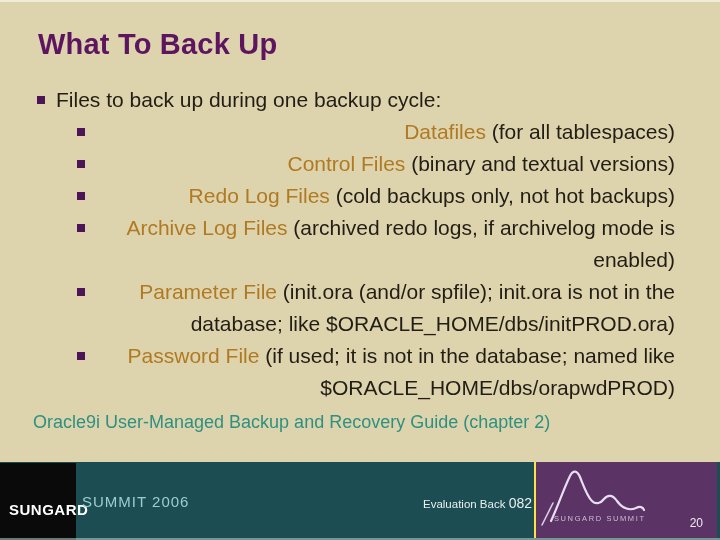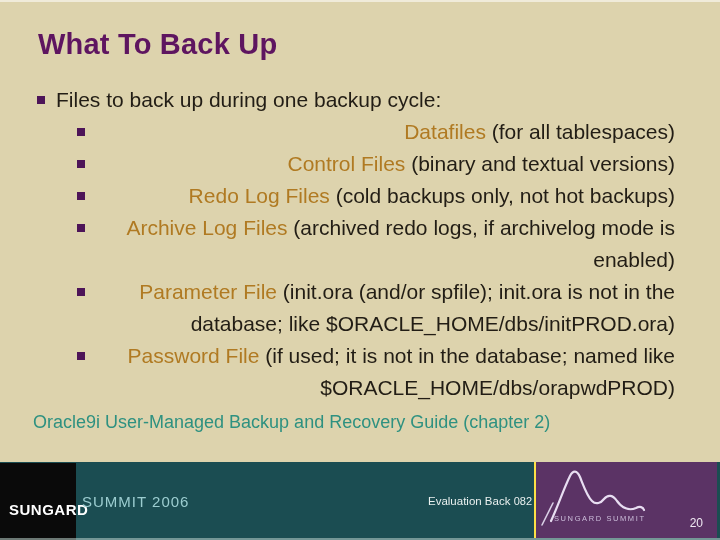--- a/index.html
+++ b/index.html
@@ -22,21 +22,21 @@
 
   
   .citation{position:absolute;left:33px;top:412px;width:680px;font-size:18px;color:#2e9180;}
 
   
   .footer{position:absolute;left:0;bottom:0;width:720px;height:78px;background:#1b4d52;}
   .logo-black{position:absolute;left:0;top:1px;width:76px;height:77px;background:#0a0a0a;}
   .brand{position:absolute;left:9px;top:38px;font-size:15px;font-weight:bold;color:#ffffff;letter-spacing:.5px;}
   .event{position:absolute;left:82px;top:31px;font-size:15px;font-weight:normal;color:#9ccdd0;letter-spacing:1px;}
   .eval{position:absolute;left:380px;top:33px;width:152px;text-align:right;color:#e9f0ef;font-size:11.5px;white-space:nowrap;}
-  .eval .code{font-size:11px;}
+  .eval .code{font-size:14px;}
 
   .purple-box{position:absolute;left:534px;top:0;width:183px;height:76px;background:#5b3365;border-left:2px solid #fde047;box-sizing:border-box;}
   .purple-box svg{position:absolute;left:0;top:0;}
   .logo-text{position:absolute;left:18px;top:52px;font-size:7.5px;color:#cbbcd9;letter-spacing:1.6px;white-space:nowrap;}
   .page-num{position:absolute;right:14px;bottom:8px;font-size:12px;color:#efe9f2;}
   .bottom-strip{position:absolute;left:0;bottom:0;width:720px;height:2px;background:rgba(190,214,205,.55);z-index:6;}
 </style>
 </head>
 <body>
 

